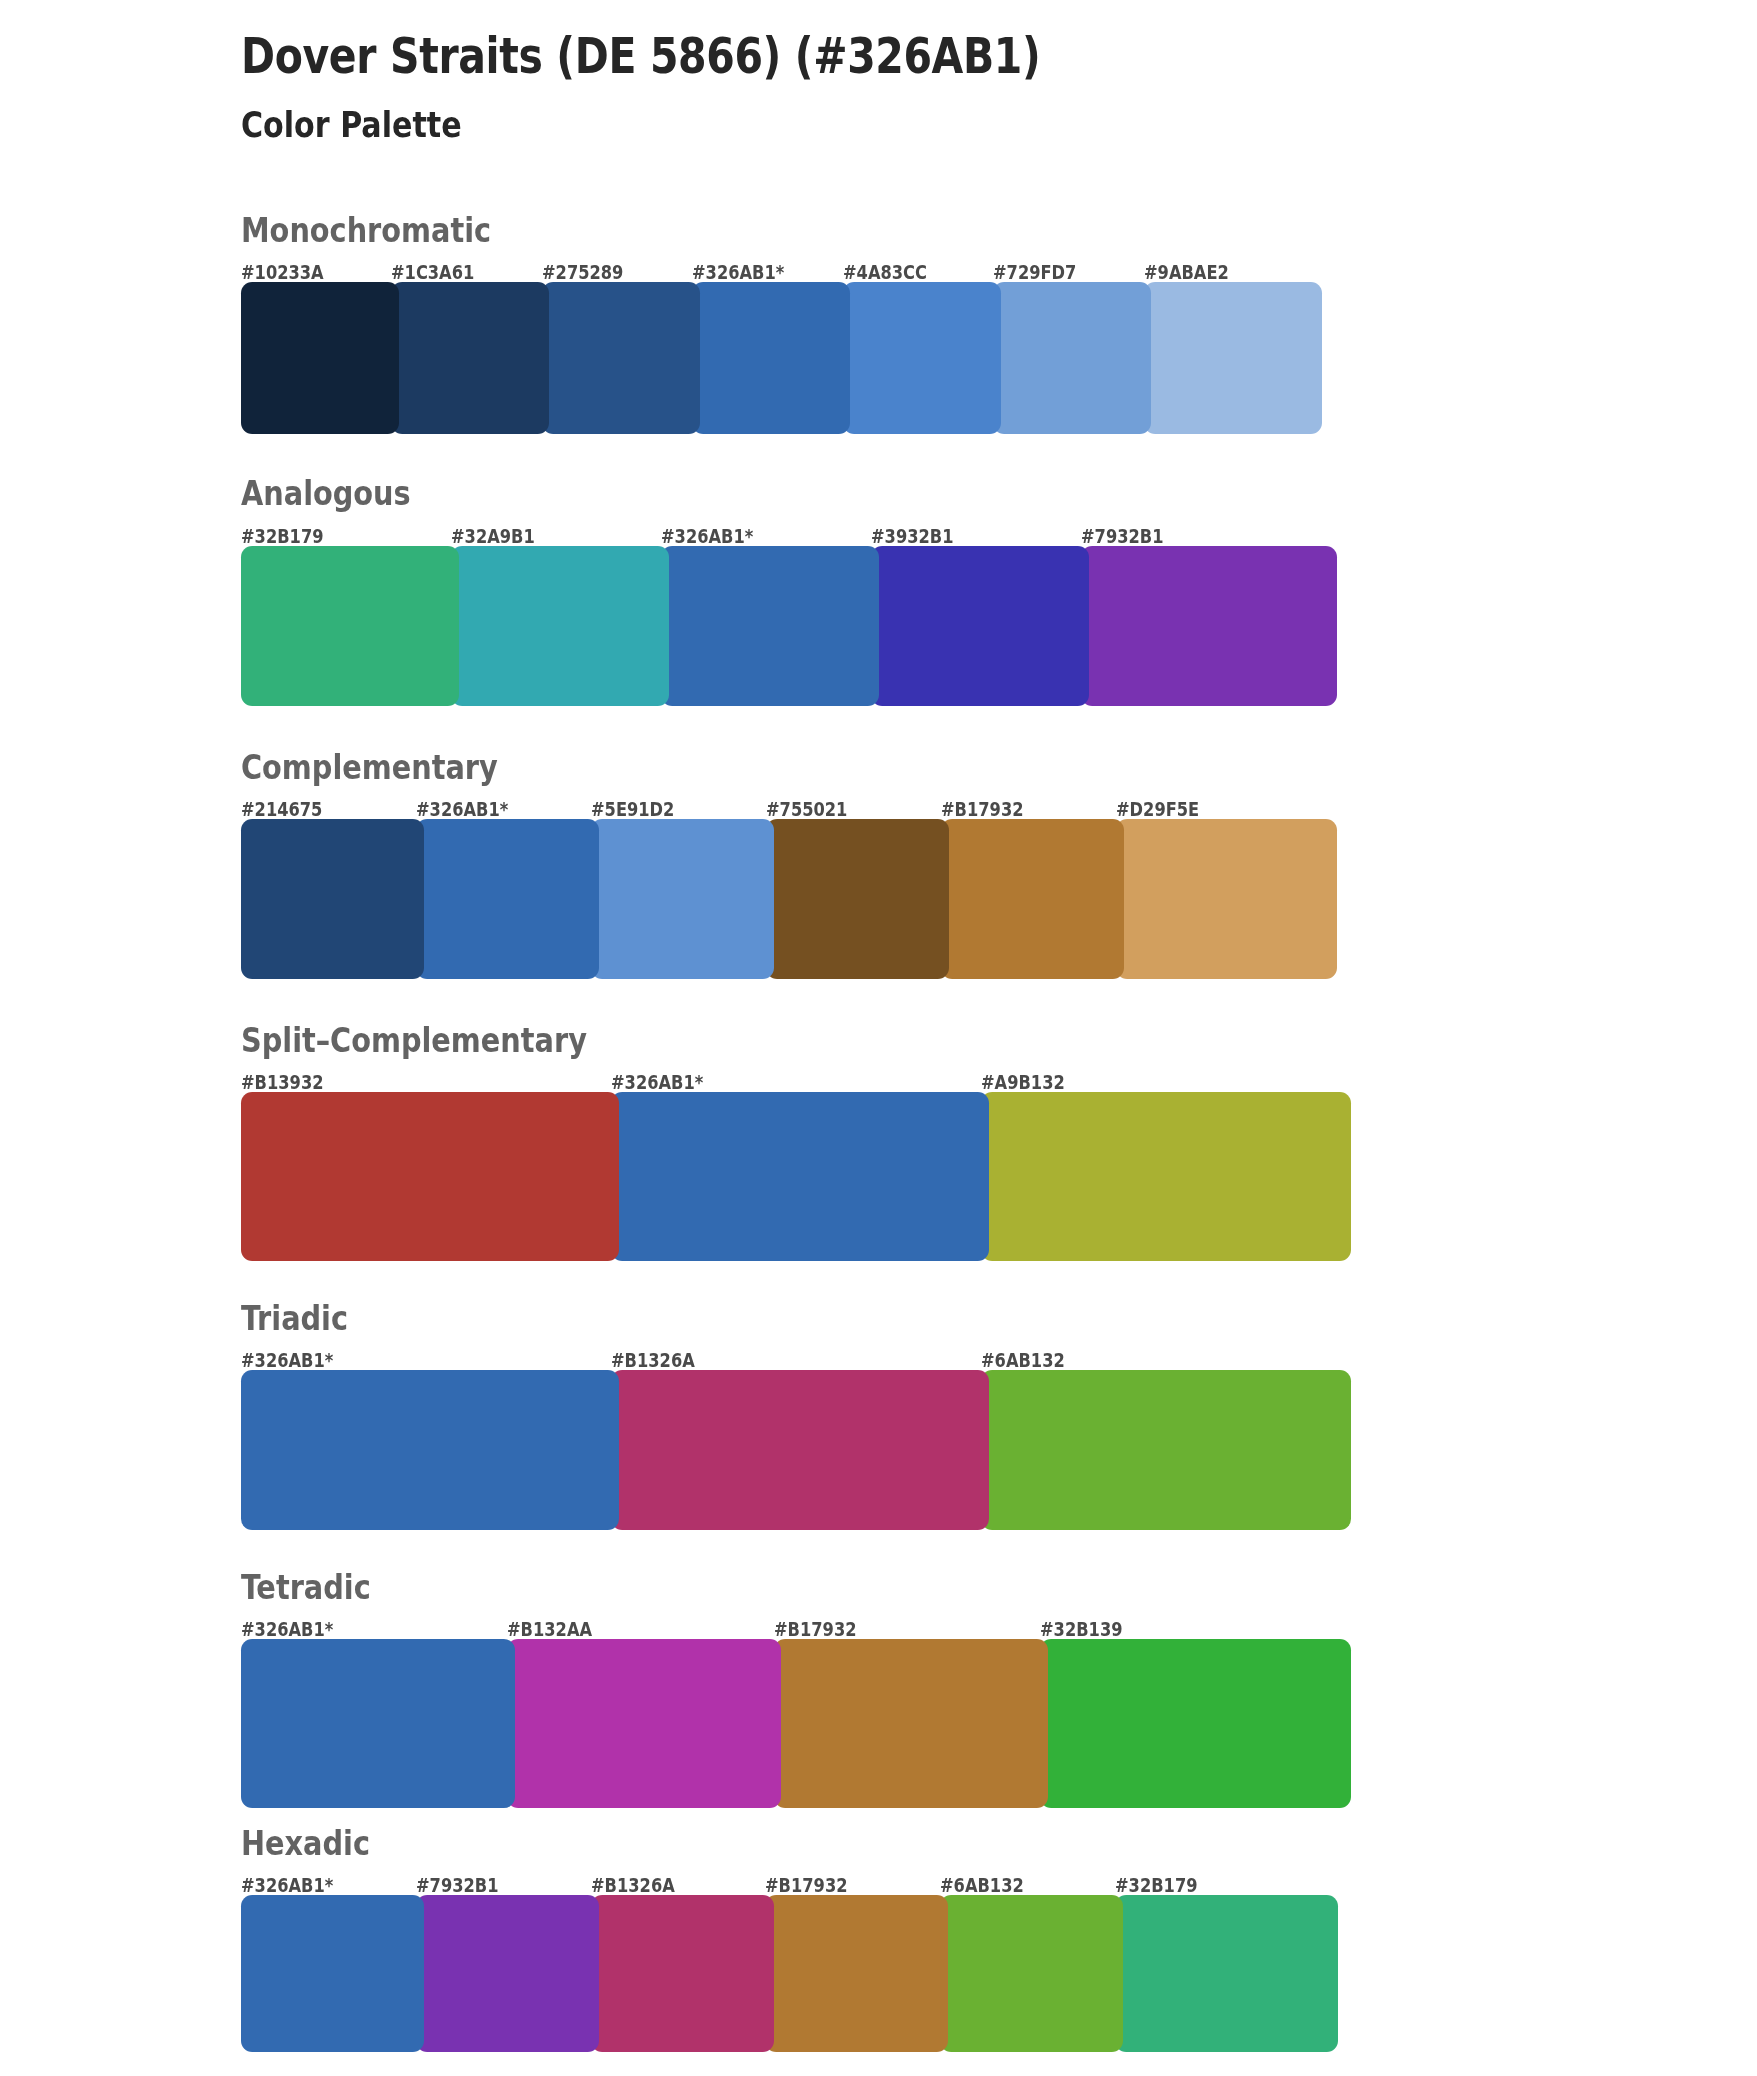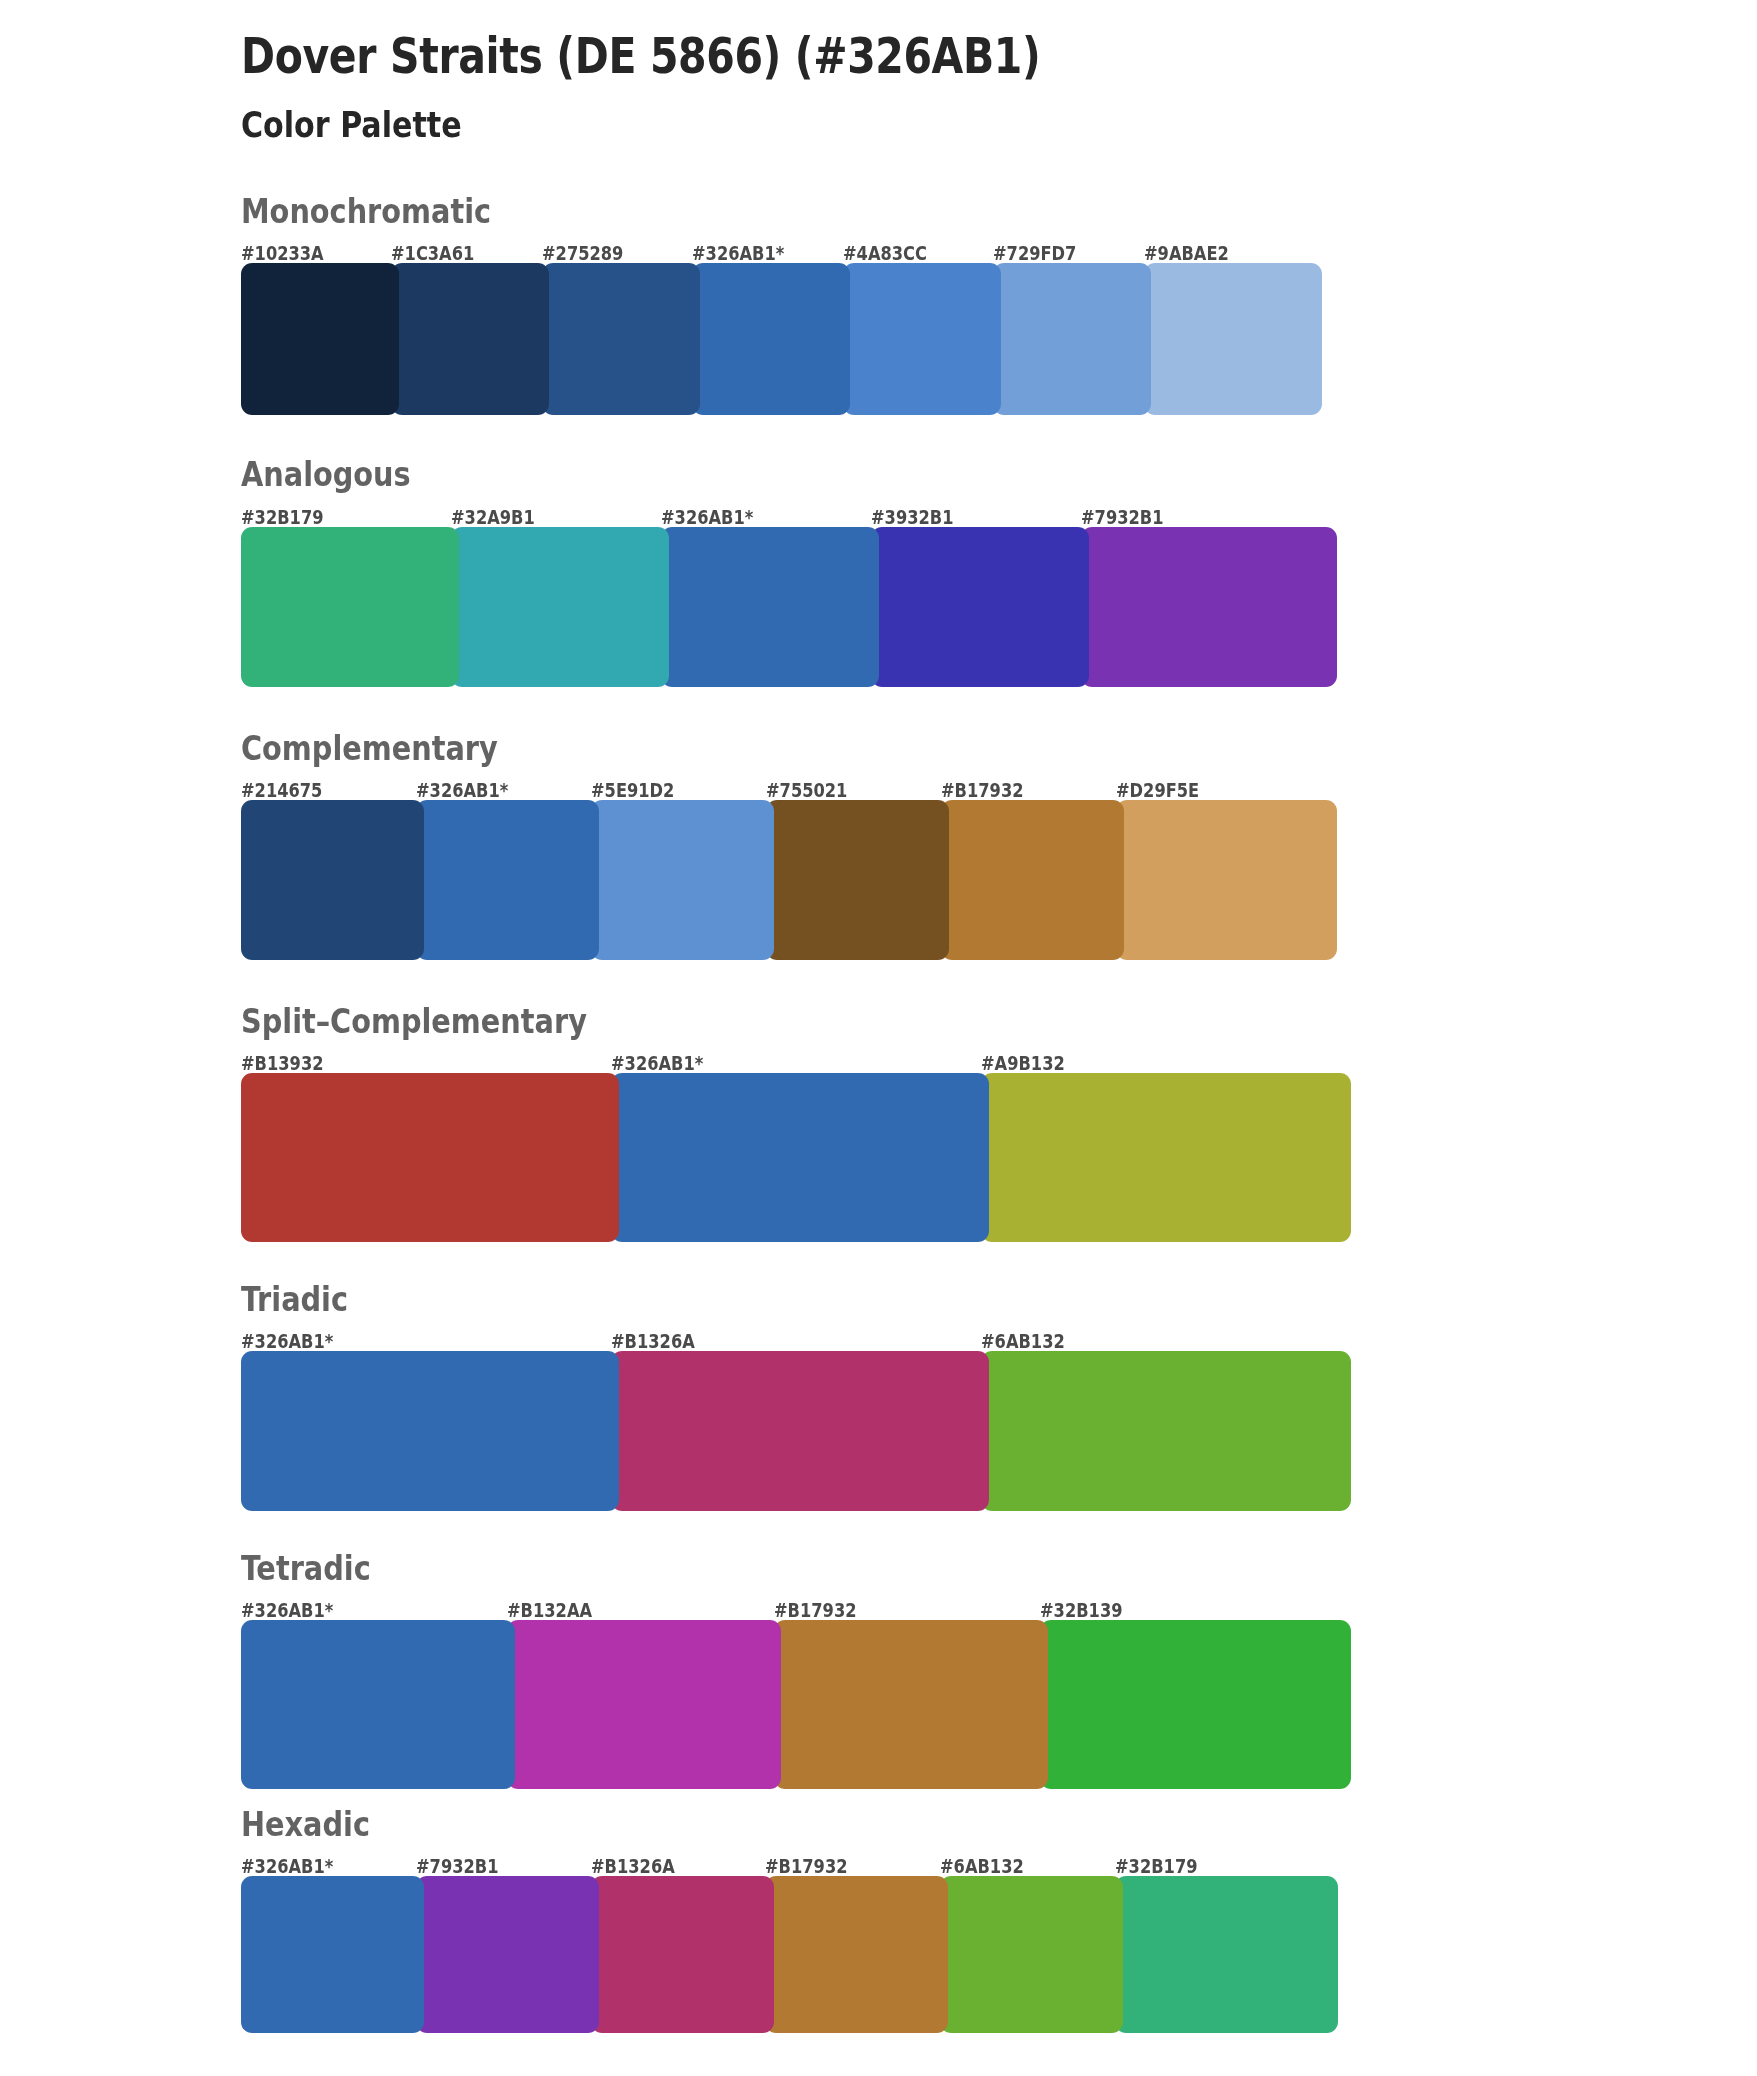--- a/index.html
+++ b/index.html
@@ -47,21 +47,21 @@
     line-height: 1.0;
     color: #262626;
     margin: 26px 0 0 0;
     white-space: nowrap;
     transform: scaleX(0.93);
     transform-origin: left center;
   }
 
   
   .sections {
-    margin-top: 51px;
+    margin-top: 70px;
   }
   .section {
     position: relative;
   }
   .section-title {
     font-family: "DejaVu Sans Condensed", "Liberation Sans Narrow", "Liberation Sans", sans-serif;
     font-weight: bold;
     font-size: 34px;
     line-height: 1.0;
     color: #636363;

